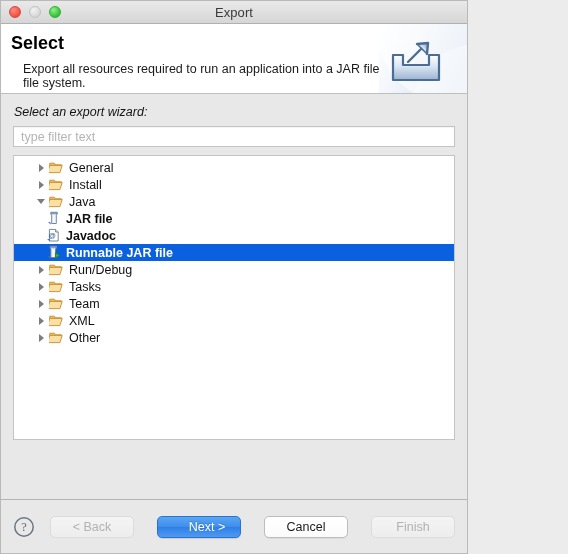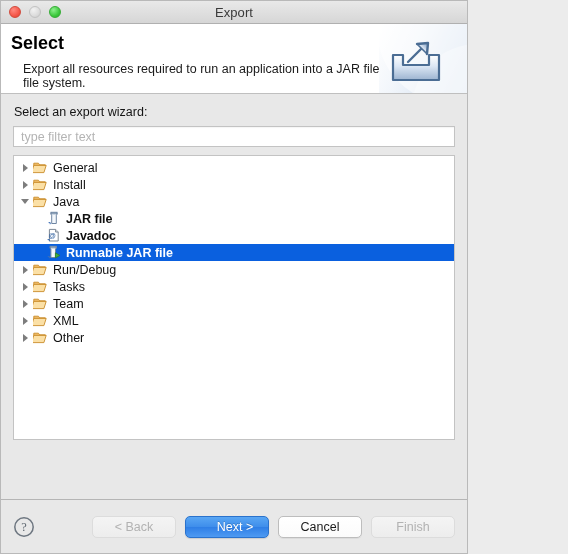--- a/index.html
+++ b/index.html
@@ -133,20 +133,21 @@
     padding: 10px 12px 0 12px;
     box-sizing: border-box;
     display: flex;
     flex-direction: column;
     min-height: 0;
   }
   .field-label {
     font-size: 12.5px;
     color: #141414;
     margin: 1px 0 7px 1px;
+    font-style: italic;
   }
   .filter-input {
     height: 21px;
     flex: 0 0 21px;
     background: #fff;
     border: 1px solid #c3c3c3;
     border-radius: 0;
     box-sizing: border-box;
     display: flex;
     align-items: center;
@@ -166,21 +167,21 @@
     padding-top: 3px;
   }
 
   .tree-row {
     height: 17px;
     display: flex;
     align-items: center;
     font-size: 12.5px;
     color: #111;
     white-space: nowrap;
-    padding-left: 4px;
+    padding-left: 20px;
     box-sizing: border-box;
   }
   .tree-row.child {
     padding-left: 31px;
     font-weight: bold;
   }
   .tree-row.selected {
     background: #0a60df;
     color: #ffffff;
   }
@@ -231,21 +232,21 @@
   }
   .help-btn {
     width: 22px;
     height: 22px;
     flex: 0 0 22px;
   }
   .btn-group {
     margin-left: auto;
     display: flex;
     align-items: flex-start;
-    gap: 9px;
+    gap: 23px;
   }
   .btn {
     min-width: 84px;
     height: 22px;
     border-radius: 5px;
     font-size: 12.5px;
     display: flex;
     align-items: center;
     justify-content: center;
     box-sizing: border-box;

